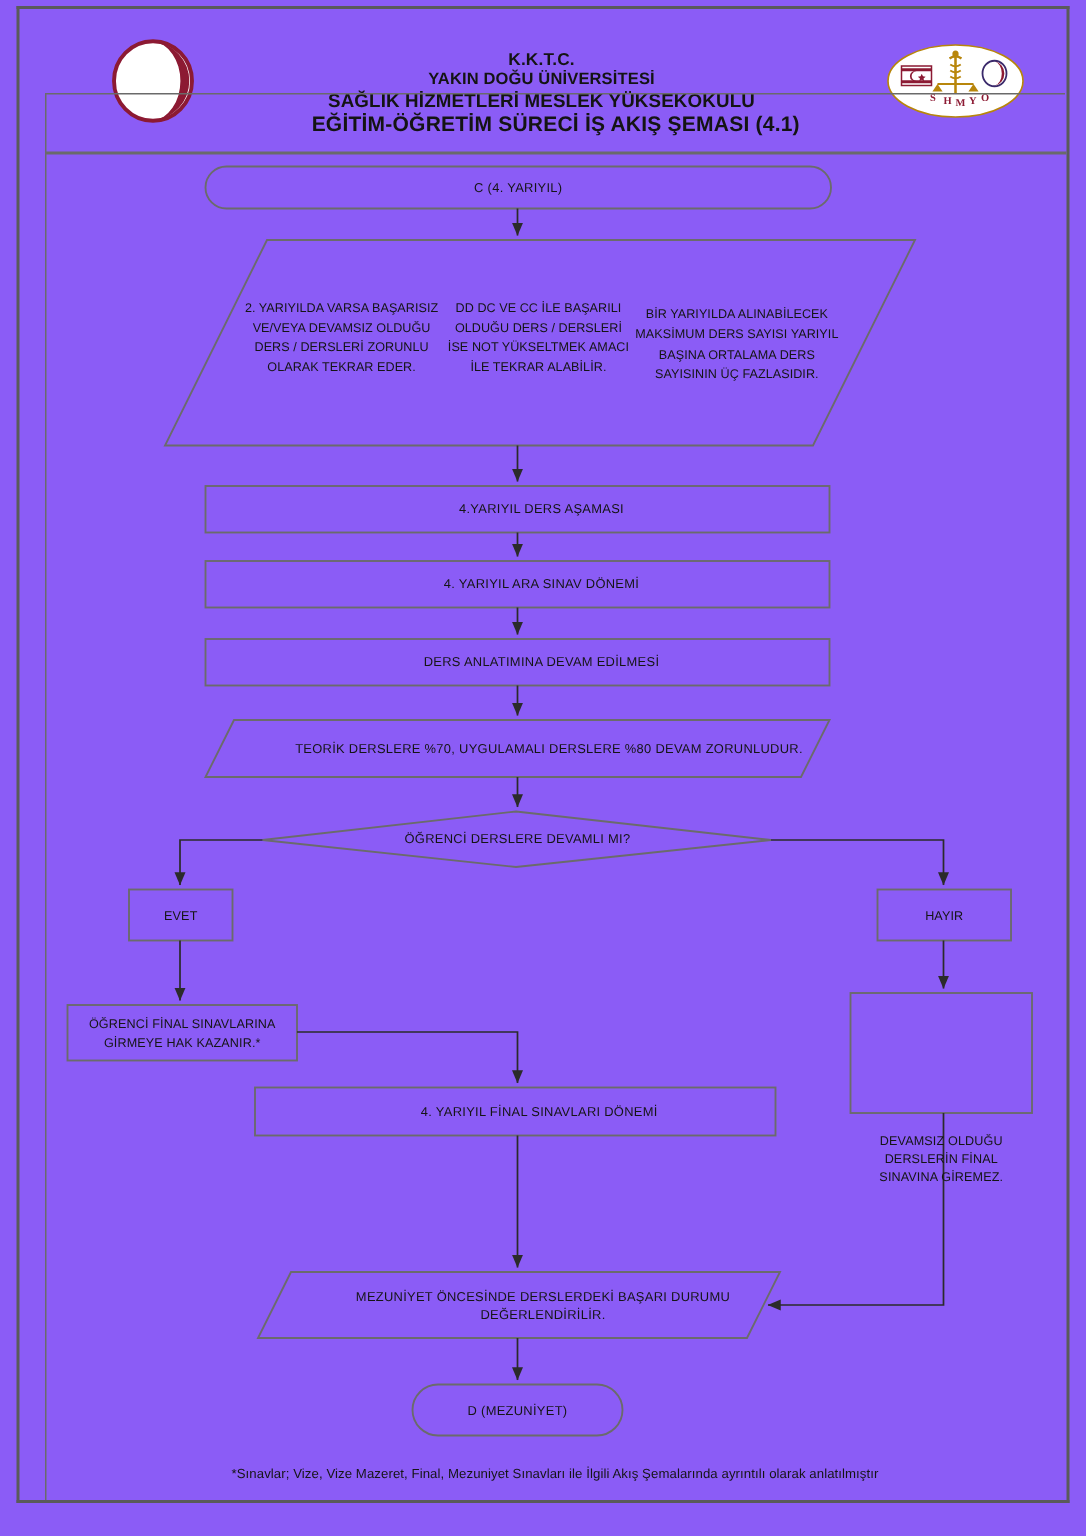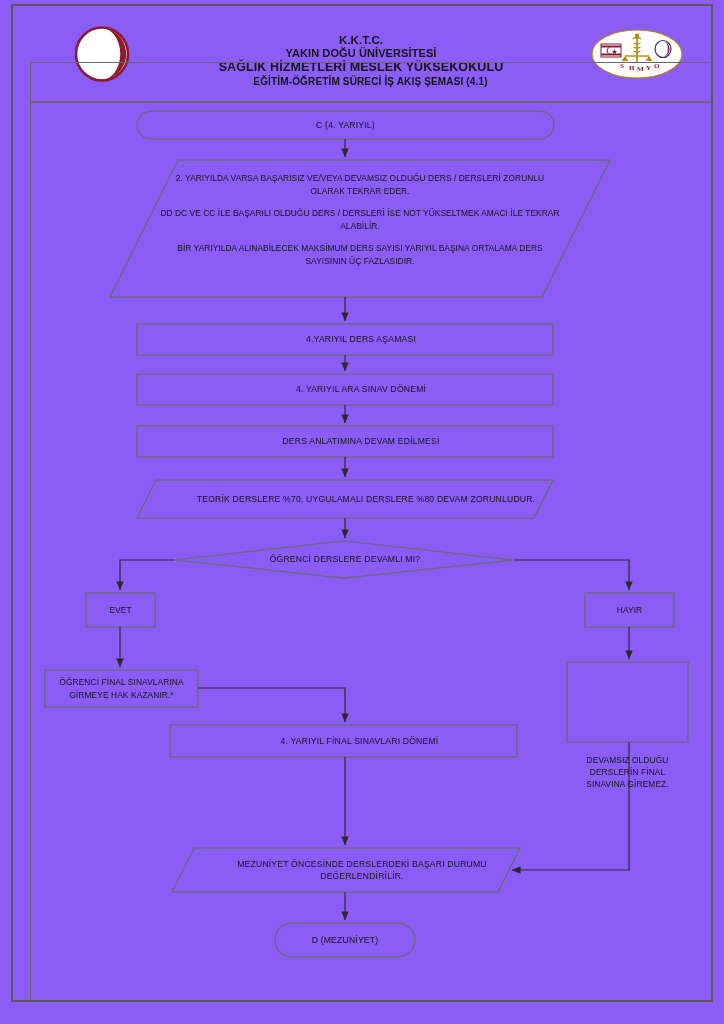--- a/index.html
+++ b/index.html
@@ -65,21 +65,21 @@
     border-top:1.6px solid #6a6a6a;
     box-sizing:border-box;
   }
   .subtitle-rule{
     position:absolute; left:30px; top:101px; width:681px; height:1.6px;
     background:#6a6a6a;
   }
   .subtitle{
     position:absolute; left:30px; top:62px; width:681px; height:39px;
     display:flex; align-items:center; justify-content:center;
-    font-size:10px; font-weight:bold; letter-spacing:.15px;
+    font-size:14px; font-weight:bold; letter-spacing:.15px;
     color:#141414;
     border-radius:12px;
   }
 
   
   #flow{
     position:absolute; left:0; top:0; width:724px; height:1024px;
     pointer-events:none;
   }
 
@@ -225,21 +225,21 @@
       <line x1="345" y1="757" x2="345" y2="845" marker-end="url(#arrow)"></line>
 
       <path d="M629 742 V870 H512" marker-end="url(#arrow)"></path>
 
       <line x1="345" y1="892" x2="345" y2="920" marker-end="url(#arrow)"></line>
     </g>
   </svg>
 
   <div class="node-text t-terminator" style="left:137px;top:111px;width:417px;height:28px;">C (4. YARIYIL)</div>
 
-  <div class="node-text t-para-multi" style="left:160px;top:172px;width:400px;height:115px;flex-direction:column;justify-content:flex-start;">
+  <div class="node-text t-para-multi" style="left:160px;top:172px;width:400px;height:115px;flex-direction:row;justify-content:flex-start;">
     <p>2. YARIYILDA  VARSA BAŞARISIZ VE/VEYA DEVAMSIZ OLDUĞU DERS / DERSLERİ ZORUNLU OLARAK TEKRAR EDER.</p>
     <p>DD  DC VE CC İLE BAŞARILI OLDUĞU DERS / DERSLERİ İSE NOT YÜKSELTMEK AMACI İLE  TEKRAR ALABİLİR.</p>
     <p>BİR YARIYILDA ALINABİLECEK MAKSİMUM DERS SAYISI  YARIYIL BAŞINA ORTALAMA DERS SAYISININ ÜÇ FAZLASIDIR.</p>
   </div>
 
   <div class="node-text t-process" style="left:137px;top:324px;width:416px;height:31px;">4.YARIYIL  DERS AŞAMASI</div>
 
   <div class="node-text t-process" style="left:137px;top:374px;width:416px;height:31px;">4. YARIYIL ARA SINAV DÖNEMİ</div>
 
   <div class="node-text t-process" style="left:137px;top:426px;width:416px;height:31px;">DERS ANLATIMINA DEVAM EDİLMESİ</div>
@@ -255,14 +255,15 @@
   <div class="node-text t-small" style="left:585px;top:593px;width:89px;height:34px;">HAYIR</div>
 
   <div class="node-text t-small" style="left:569px;top:701px;width:117px;height:80px;padding:16px 2px;margin-top:31px;">DEVAMSIZ OLDUĞU DERSLERİN FİNAL SINAVINA GİREMEZ.</div>
 
   <div class="node-text t-process" style="left:170px;top:725px;width:347px;height:32px;">4. YARIYIL FİNAL SINAVLARI DÖNEMİ</div>
 
   <div class="node-text t-process" style="left:186px;top:848px;width:320px;height:44px;">MEZUNİYET ÖNCESİNDE DERSLERDEKİ BAŞARI DURUMU DEĞERLENDİRİLİR.</div>
 
   <div class="node-text t-terminator" style="left:275px;top:923px;width:140px;height:34px;">D (MEZUNİYET)</div>
 
+  <div class="footnote">*Sınavlar; Vize, Vize Mazeret, Final, Mezuniyet Sınavları ile İlgili Akış Şemalarında ayrıntılı olarak anlatılmıştır</div>
 
 </div>
 
 </body></html>

